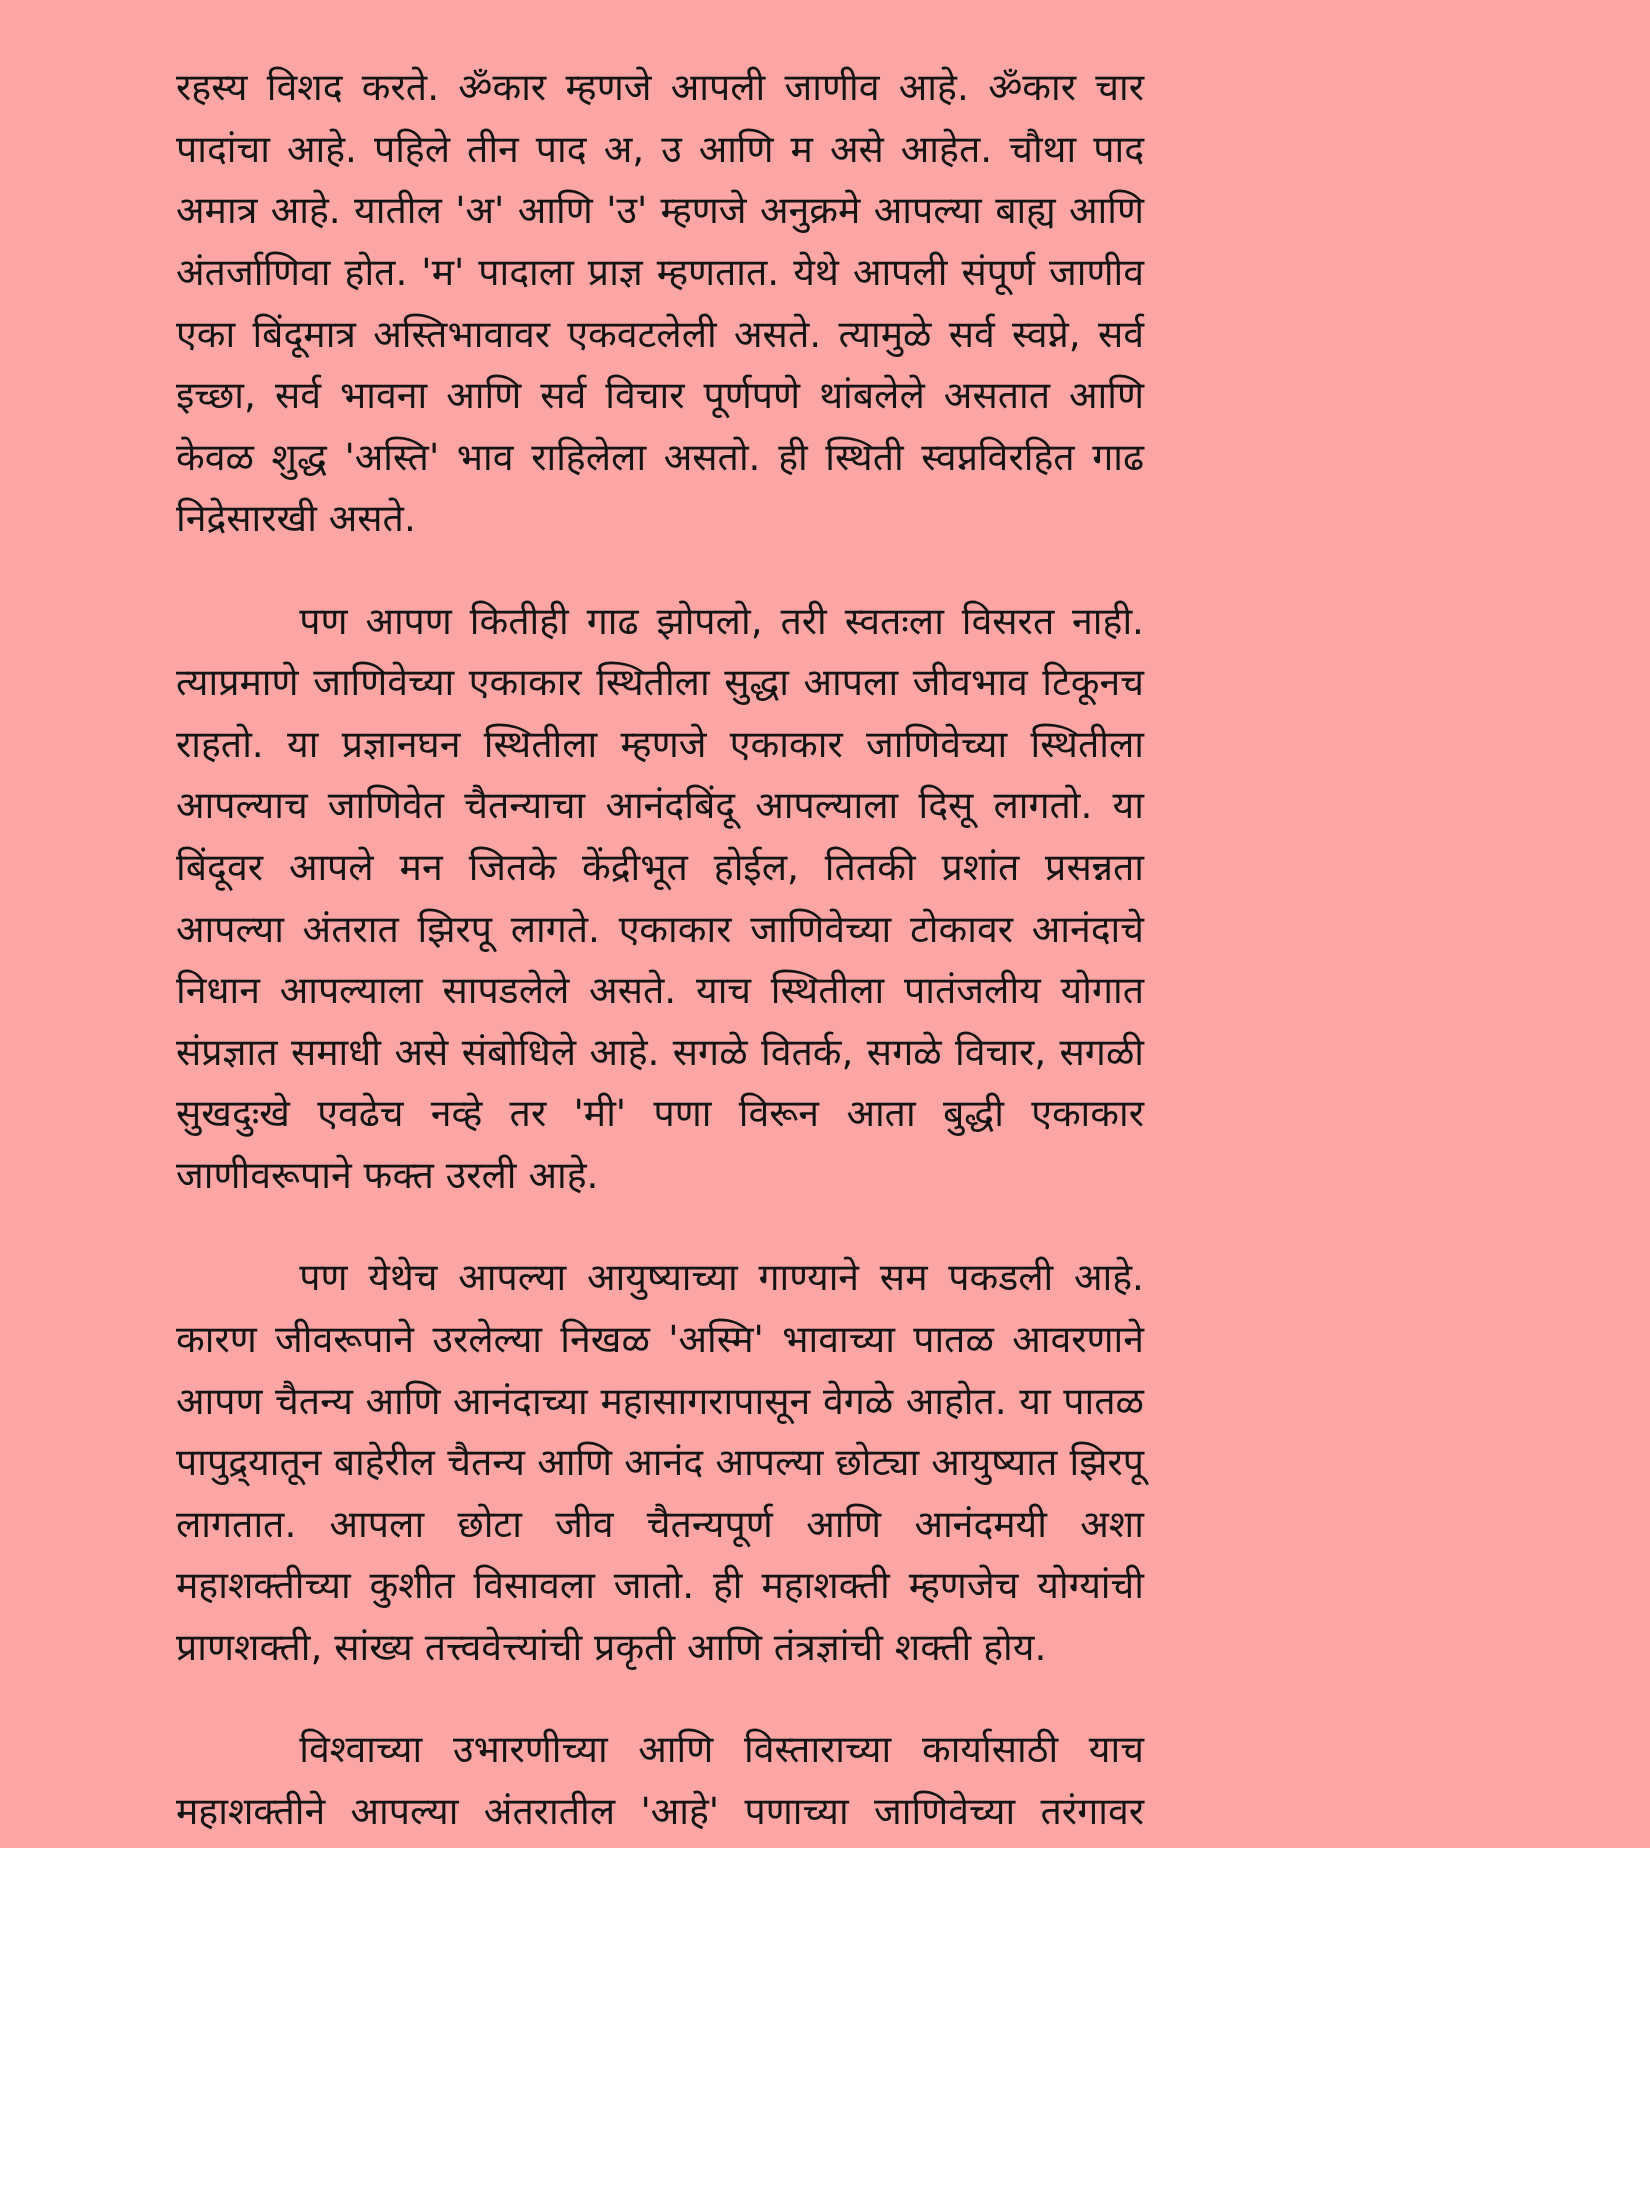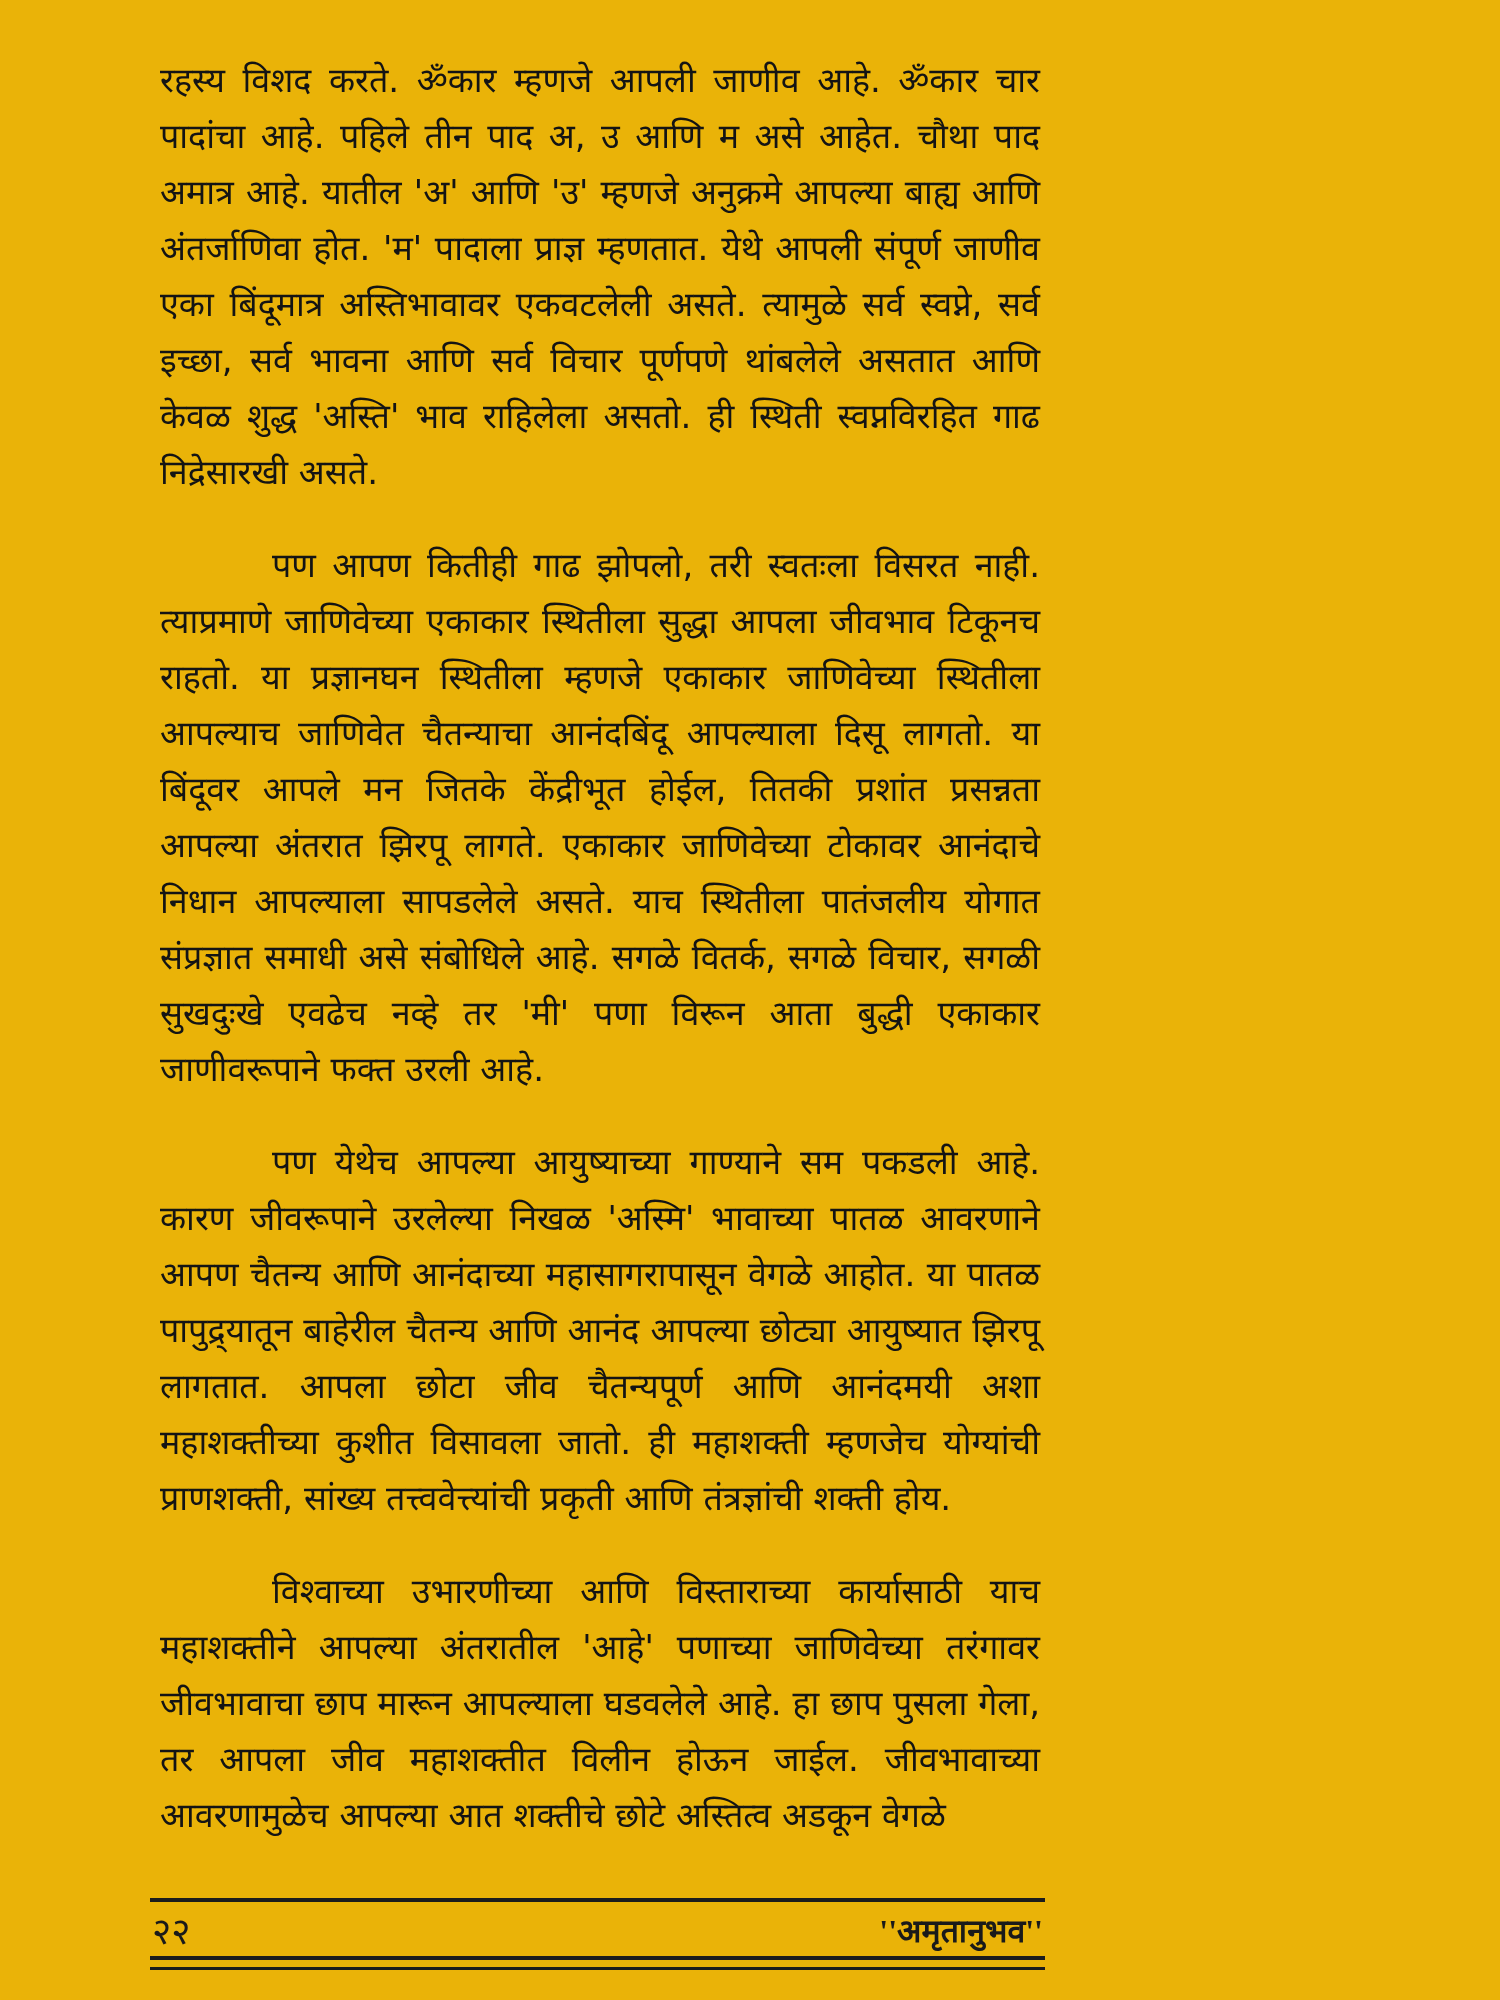--- a/index.html
+++ b/index.html
@@ -3,22 +3,22 @@
 <meta charset="utf-8">
 <style>
   html, body {
     margin: 0;
     padding: 0;
     background: #ffffff;
   }
   .page {
     position: relative;
     width: 1500px;
-    height: 2000px;
-    background: #eab308;
+    height: 1680px;
+    background: #fca5a5;
     box-sizing: border-box;
     font-family: "DejaVu Sans", sans-serif;
     color: #141414;
     overflow: hidden;
   }
   .text-block {
     position: absolute;
     top: 52px;
     left: 160px;
     width: 880px;

